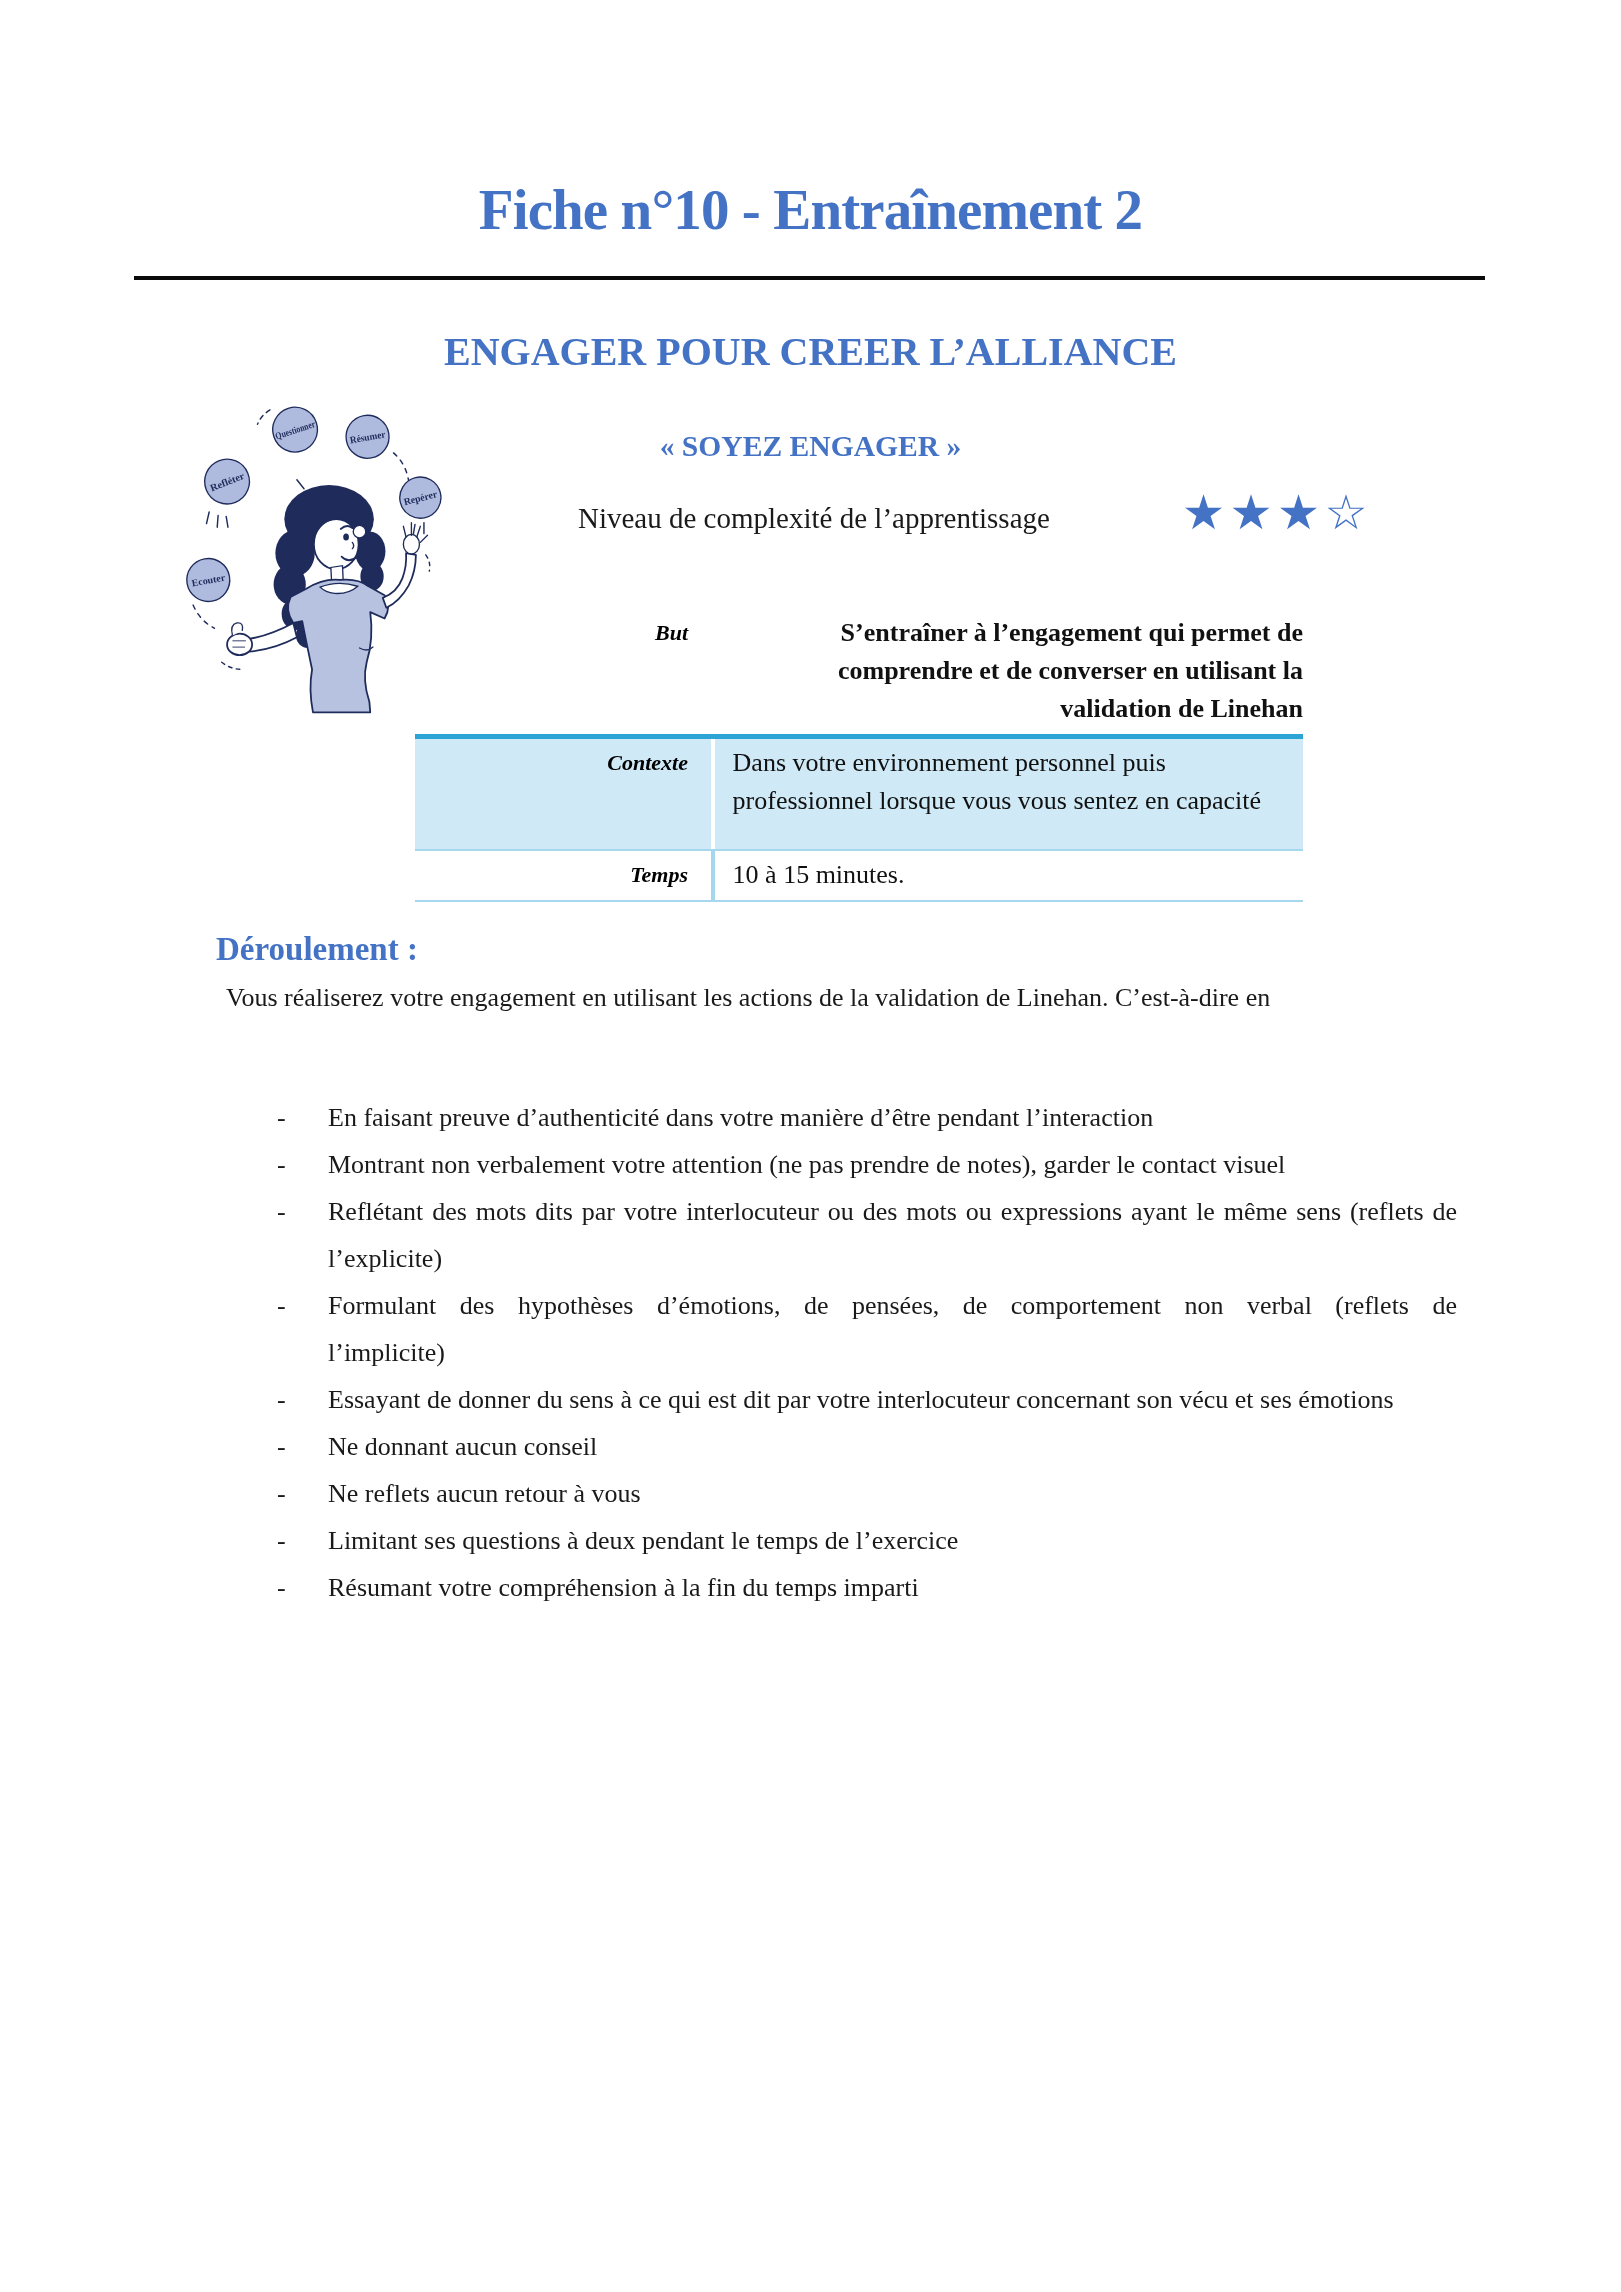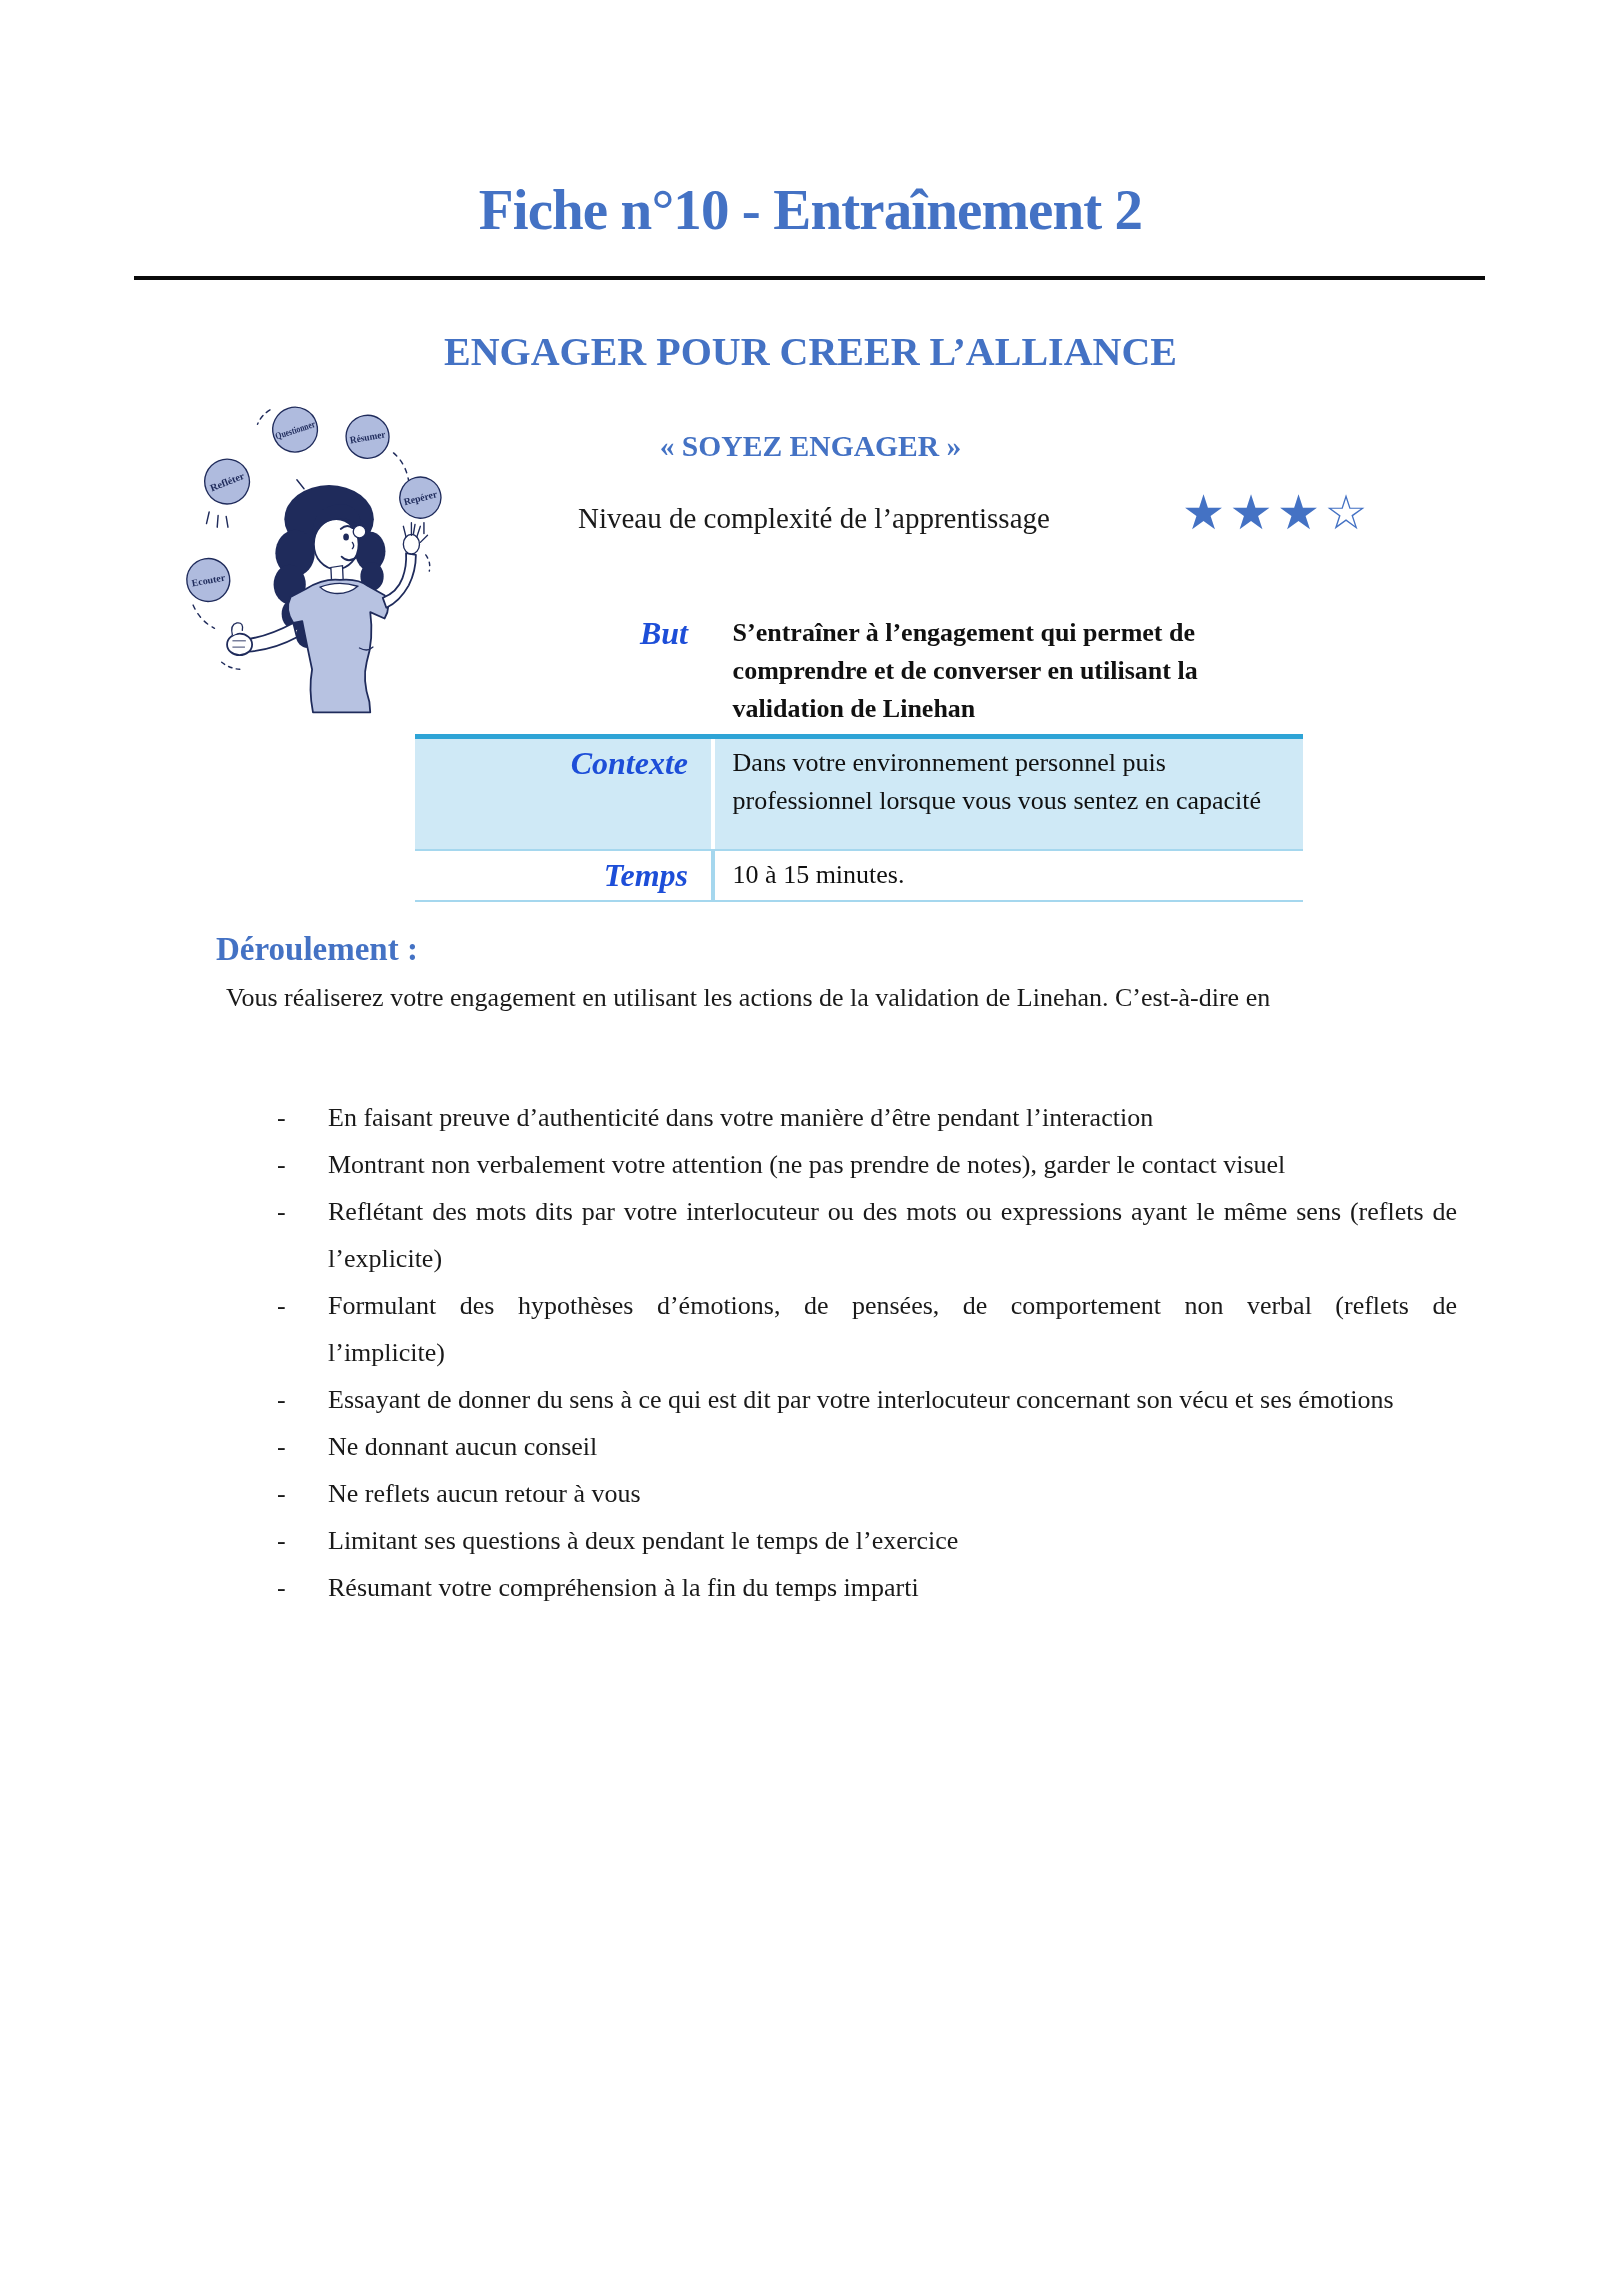--- a/index.html
+++ b/index.html
@@ -31,26 +31,26 @@
     position:absolute;left:0;right:0;top:430px;text-align:center;
     font-size:29.6px;font-weight:700;color:var(--accent);
   }
   .complexity-label{position:absolute;left:578px;top:502px;font-size:29px;color:var(--ink);}
   .stars{position:absolute;left:1182px;top:484px;font-size:48px;line-height:1.2;color:var(--accent);letter-spacing:4.5px;white-space:nowrap;}
   .figure{position:absolute;left:159px;top:401px;width:299px;height:315px;}
 
   .info-table{position:absolute;left:415px;top:609px;width:888px;}
   .trow{display:grid;grid-template-columns:296px 3.6px 1fr;}
   .trow .lbl{
-    font-size:32px;font-weight:700;font-style:italic;text-align:right;
-    padding:5.4px 23px 0 0;line-height:38px;color:#1d4ed8;
+    font-size:22px;font-weight:700;font-style:italic;text-align:right;
+    padding:5.4px 23px 0 0;line-height:38px;color:#000000;
   }
   .trow .val{font-size:26px;padding:5.4px 0 5.4px 18px;line-height:38px;color:#111;}
   .row-but{min-height:112px;}
-  .row-but .val{font-weight:700;}
+  .row-but .val{font-weight:700;text-align:right;}
   .row-contexte{
     background:var(--table-fill);border-top:5.4px solid var(--table-strong);
     border-bottom:2.7px solid var(--table-light);min-height:117px;
   }
   .row-contexte .gap{background:#ffffff;}
   .row-temps{border-bottom:2.7px solid var(--table-light);min-height:43px;}
   .row-temps .gap{background:var(--table-light);}
 
   .deroulement-heading{
     position:absolute;left:216px;top:931px;font-size:33px;font-weight:700;color:var(--accent);

